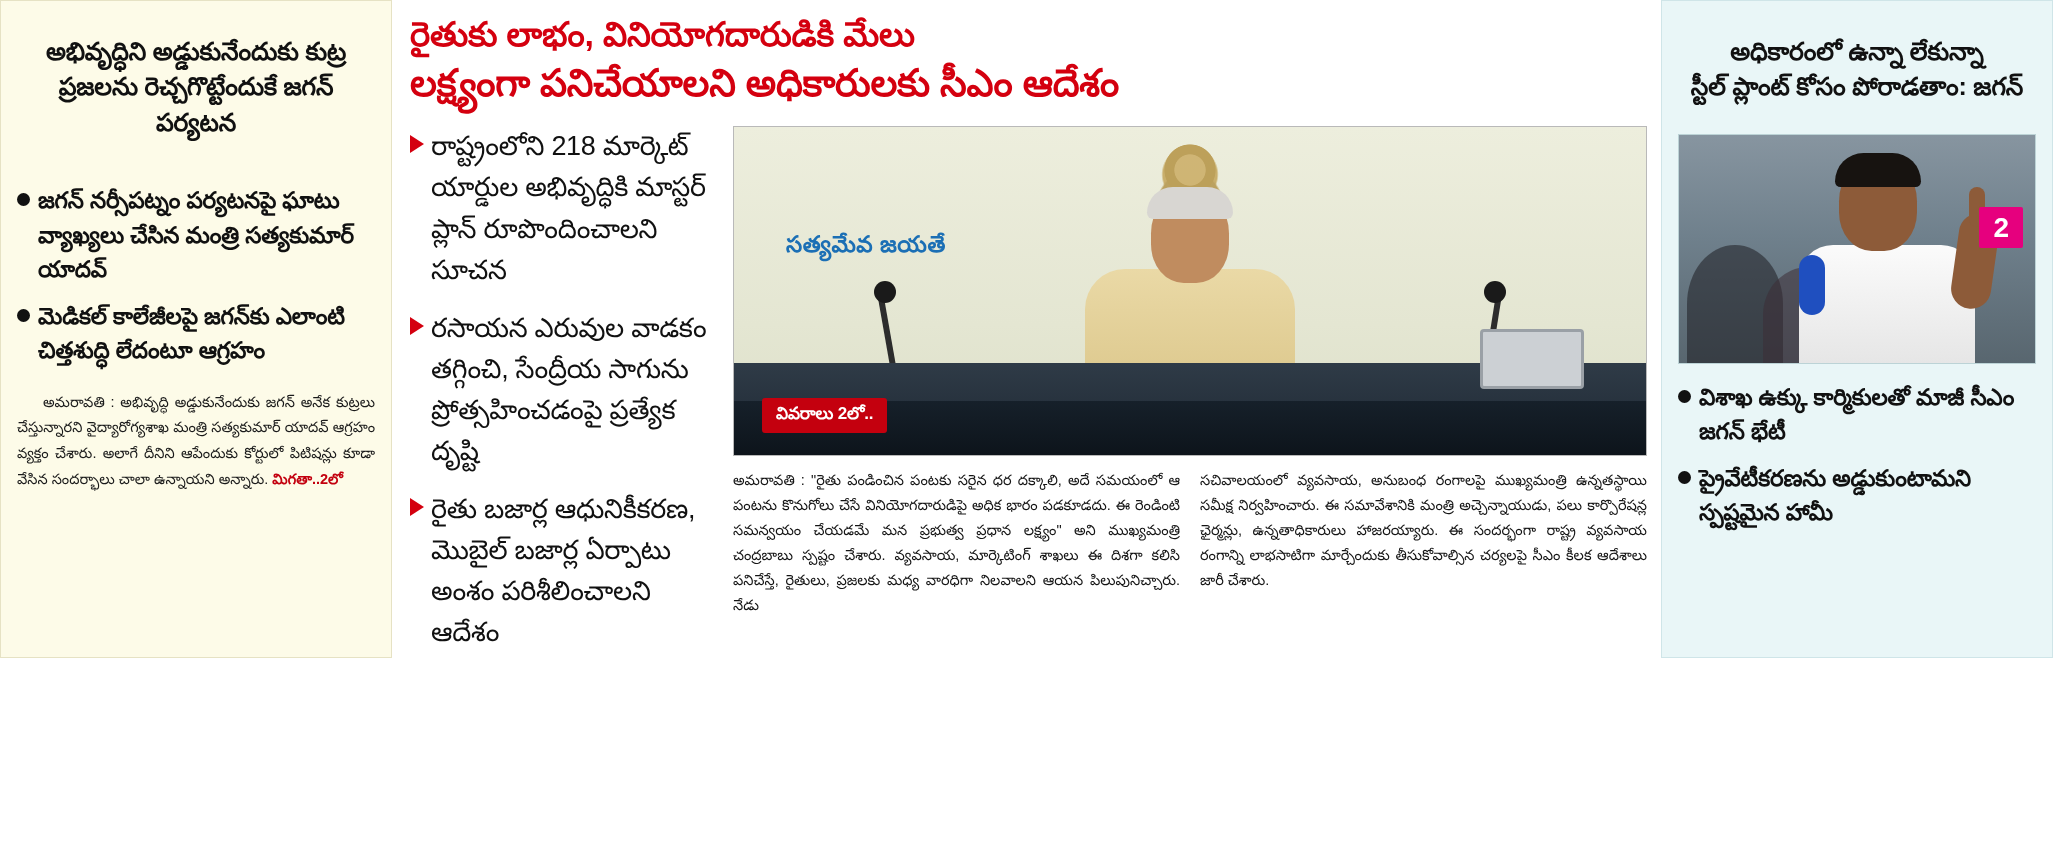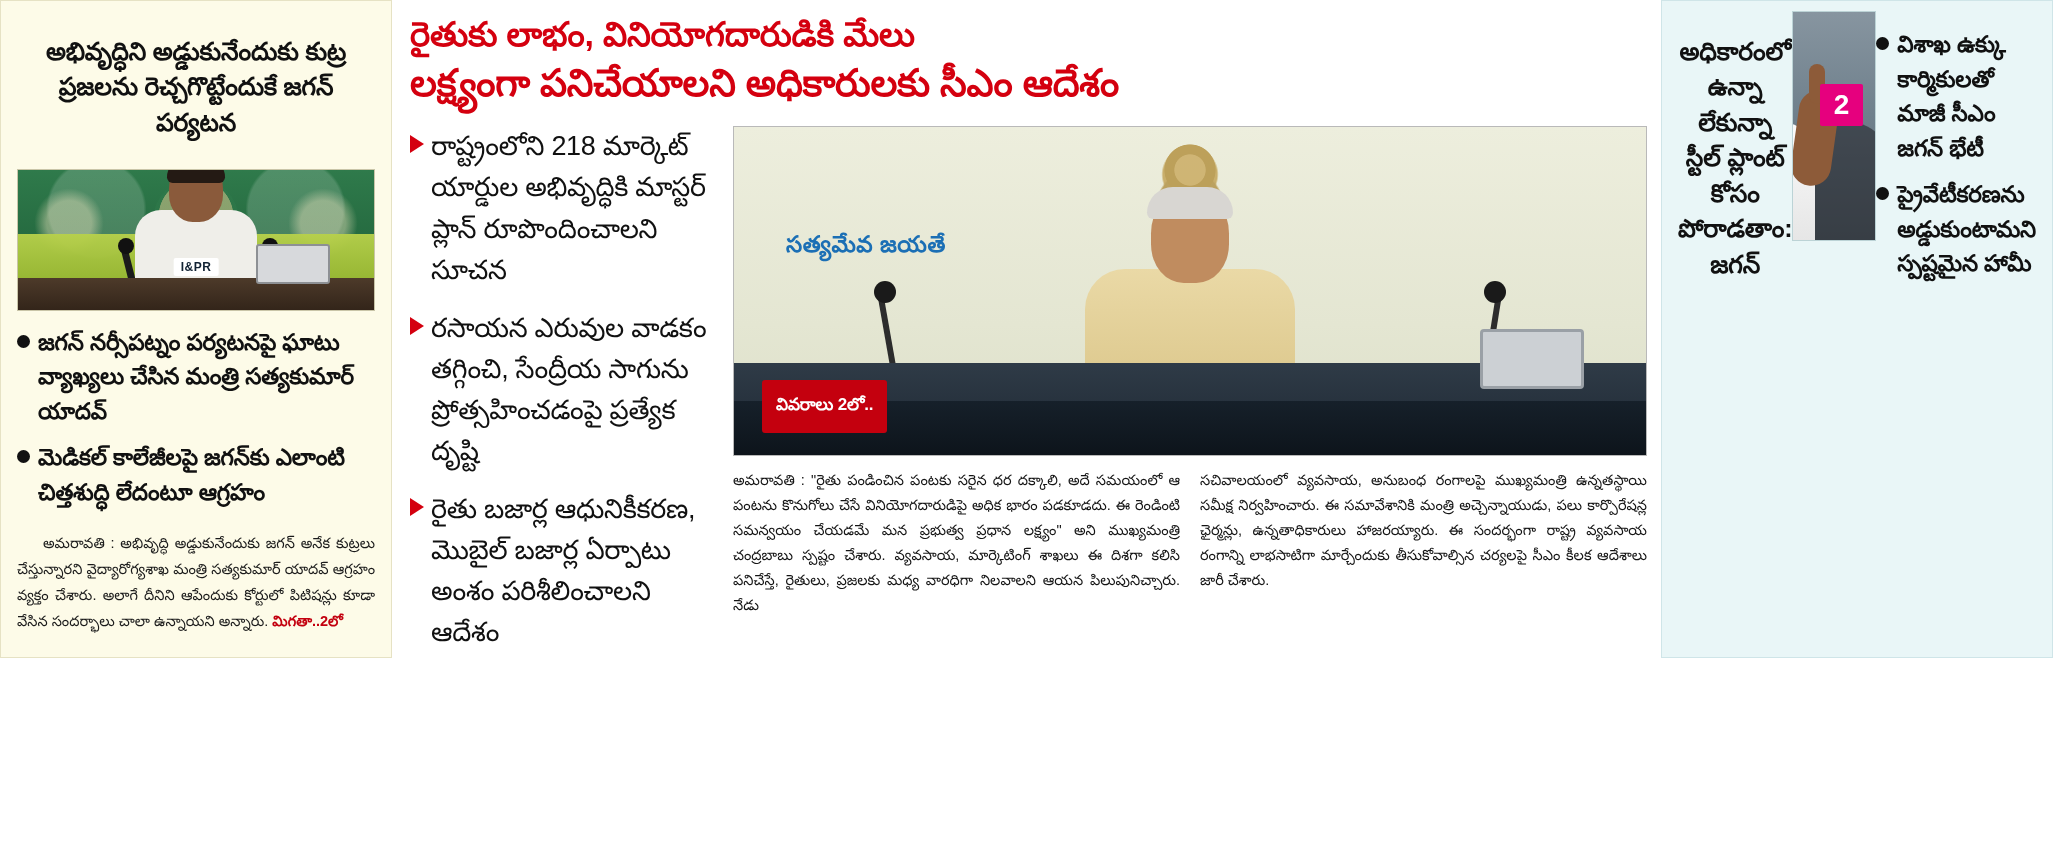--- a/index.html
+++ b/index.html
@@ -278,21 +278,21 @@
   .cp-mic-ball.b { right: 140px; bottom: 152px; }
   .cp-laptop {
     position: absolute; right: 62px; bottom: 66px;
     width: 104px; height: 60px; background: #ccd0d4;
     border: 3px solid #9aa0a6; border-radius: 4px;
   }
   .cp-badge {
     position: absolute; left: 28px; bottom: 22px;
     background: #c4000e; color: #fff;
     font-size: 17px; font-weight: bold;
-    padding: 15px 14px;
+    padding: 6px 14px;
     border-radius: 3px;
     letter-spacing: -0.2px;
   }
   .center-body {
     display: flex;
     gap: 20px;
     margin-top: 12px;
     font-size: 14.5px;
     line-height: 1.72;
     color: #141414;
@@ -302,20 +302,21 @@
   .center-body .cb-col p { margin: 0; text-indent: 0; }
 
   
   .right-col {
     width: 392px;
     flex: 0 0 392px;
     background: #e9f6f7;
     border: 1px solid #cfe5e8;
     padding: 10px 16px 8px 16px;
     display: flex;
+    flex-direction: column;
   }
   .right-head {
     text-align: center;
     font-size: 25px;
     font-weight: bold;
     color: #111;
     line-height: 1.42;
     letter-spacing: -0.2px;
     padding: 2px 0 8px 0;
   }
@@ -383,40 +384,20 @@
 </style>
 </head>
 <body>
 
 <div class="page">
 
   <section class="left-col">
     <h2 class="left-head" data-bind="left.headline">అభివృద్ధిని అడ్డుకునేందుకు కుట్ర
 ప్రజలను రెచ్చగొట్టేందుకే జగన్ పర్యటన</h2>
 
-    <div class="left-photo">
-      <div class="lp-wall"></div>
-      <div class="lp-side l"></div>
-      <div class="lp-side r"></div>
-      <div class="lp-emblem"></div>
-      <div class="lp-banner"></div>
-      <div class="lp-banner-text" data-bind="left.photo.banner_text">ఆంధ్ర ప్రదేశ్</div>
-      <div class="lp-mic a"></div>
-      <div class="lp-mic b"></div>
-      <div class="lp-mic-head a"></div>
-      <div class="lp-mic-head b"></div>
-      <div class="lp-person">
-        <div class="lp-body"></div>
-        <div class="lp-head"></div>
-        <div class="lp-hair"></div>
-      </div>
-      <div class="lp-desk"></div>
-      <div class="lp-logo" data-bind="left.photo.logo_text">I&amp;PR</div>
-      <div class="lp-laptop"></div>
-    </div>
 
     <div class="bullet-list">
       <div class="bullet-item">
         <span class="dot"></span>
         <span class="bullet-text" data-bind="left.bullets.0">జగన్ నర్సీపట్నం పర్యటనపై ఘాటు వ్యాఖ్యలు చేసిన మంత్రి సత్యకుమార్ యాదవ్</span>
       </div>
       <div class="bullet-item">
         <span class="dot"></span>
         <span class="bullet-text" data-bind="left.bullets.1">మెడికల్ కాలేజీలపై జగన్‌కు ఎలాంటి చిత్తశుద్ధి లేదంటూ ఆగ్రహం</span>
       </div>

